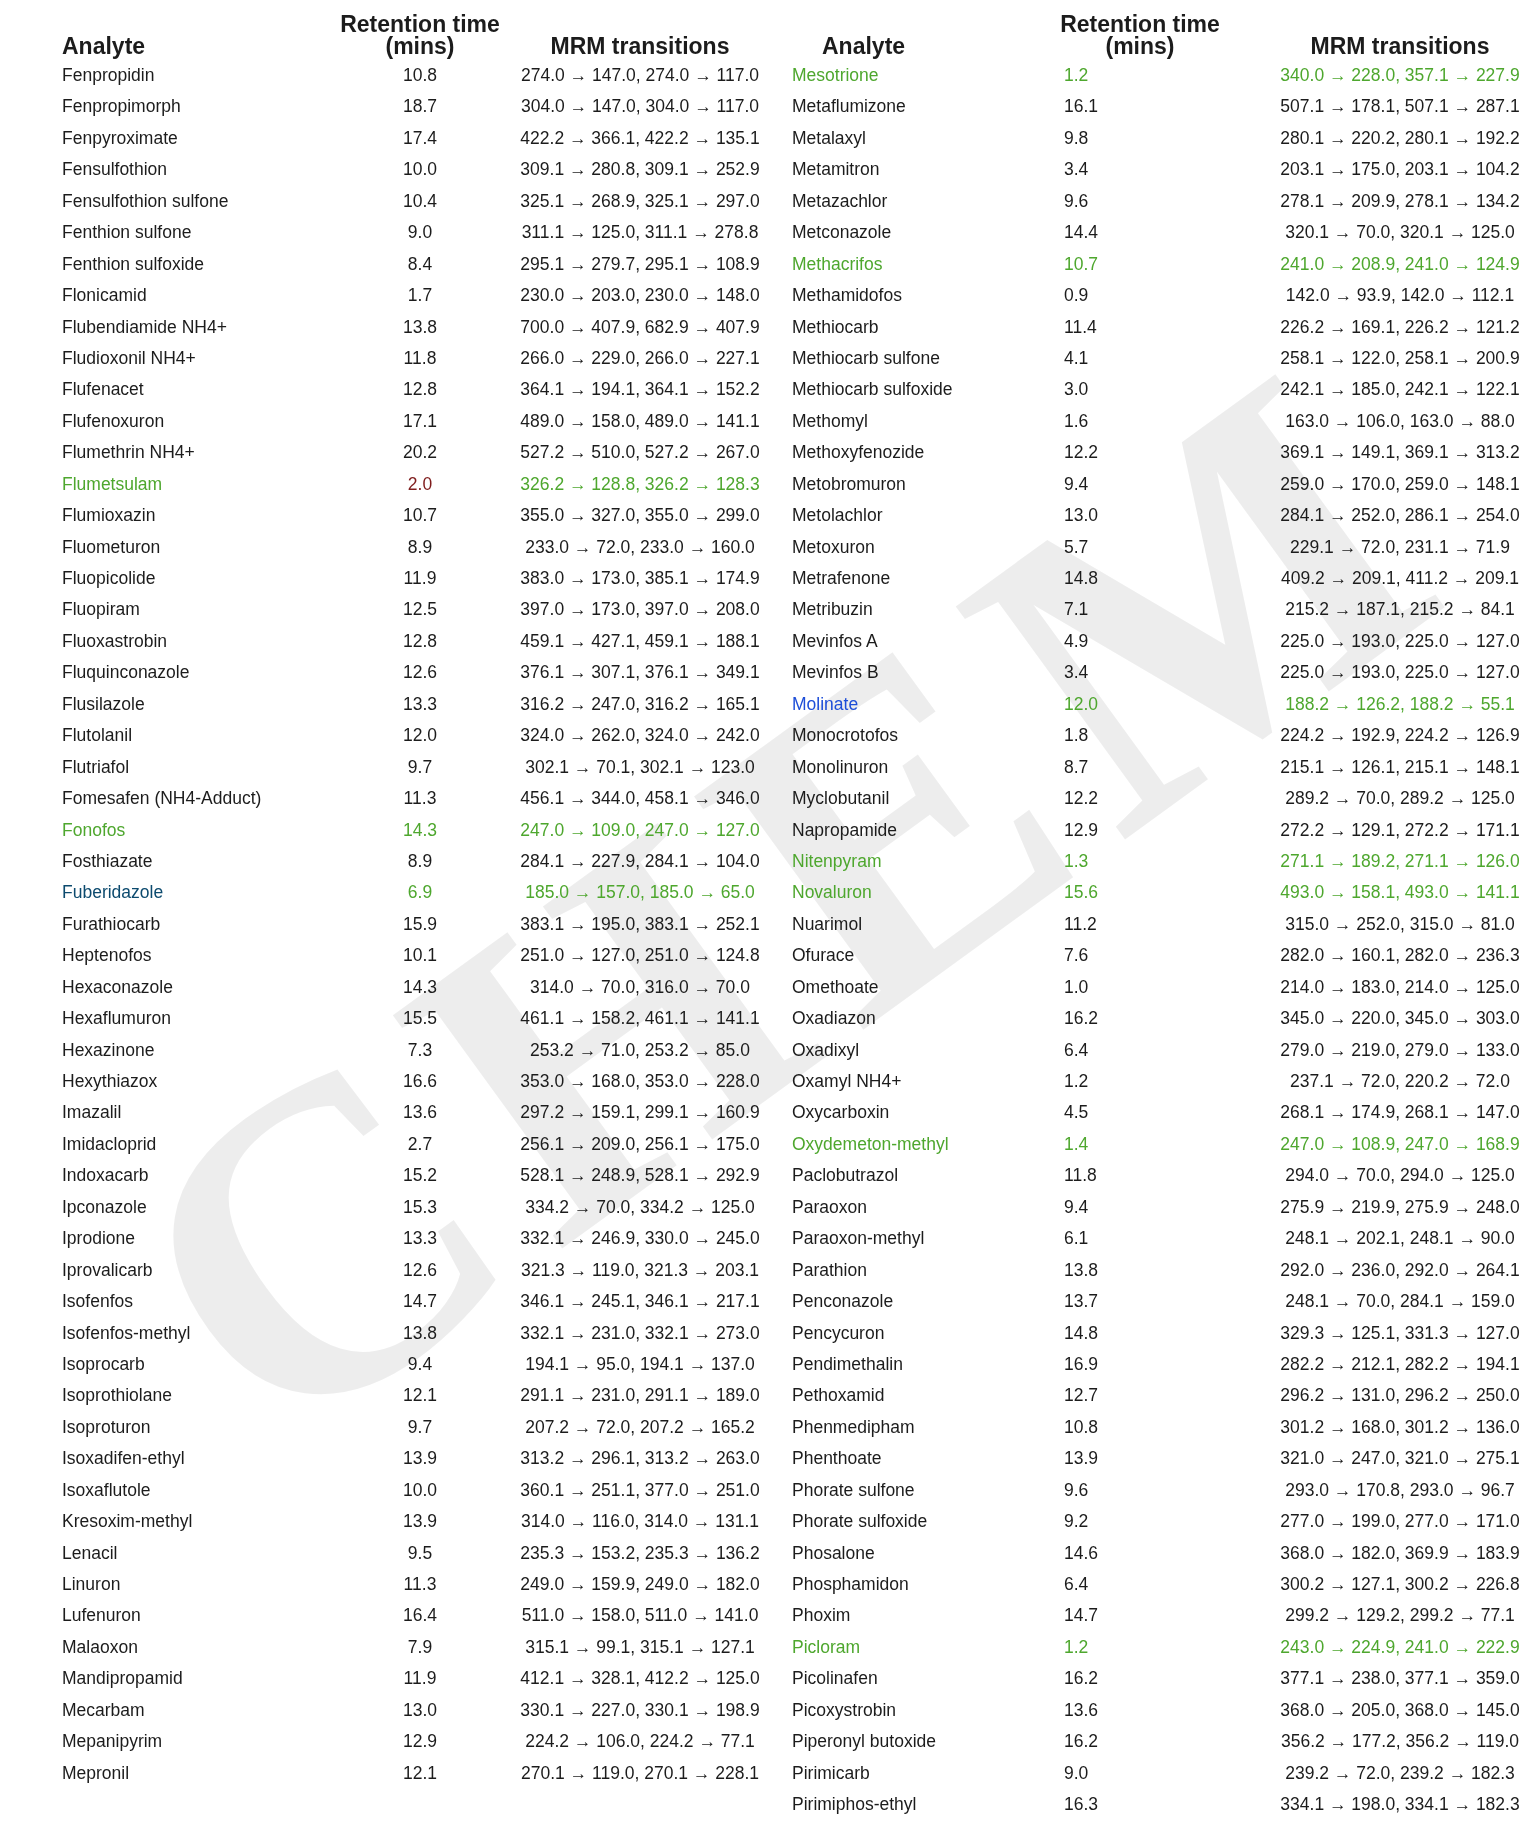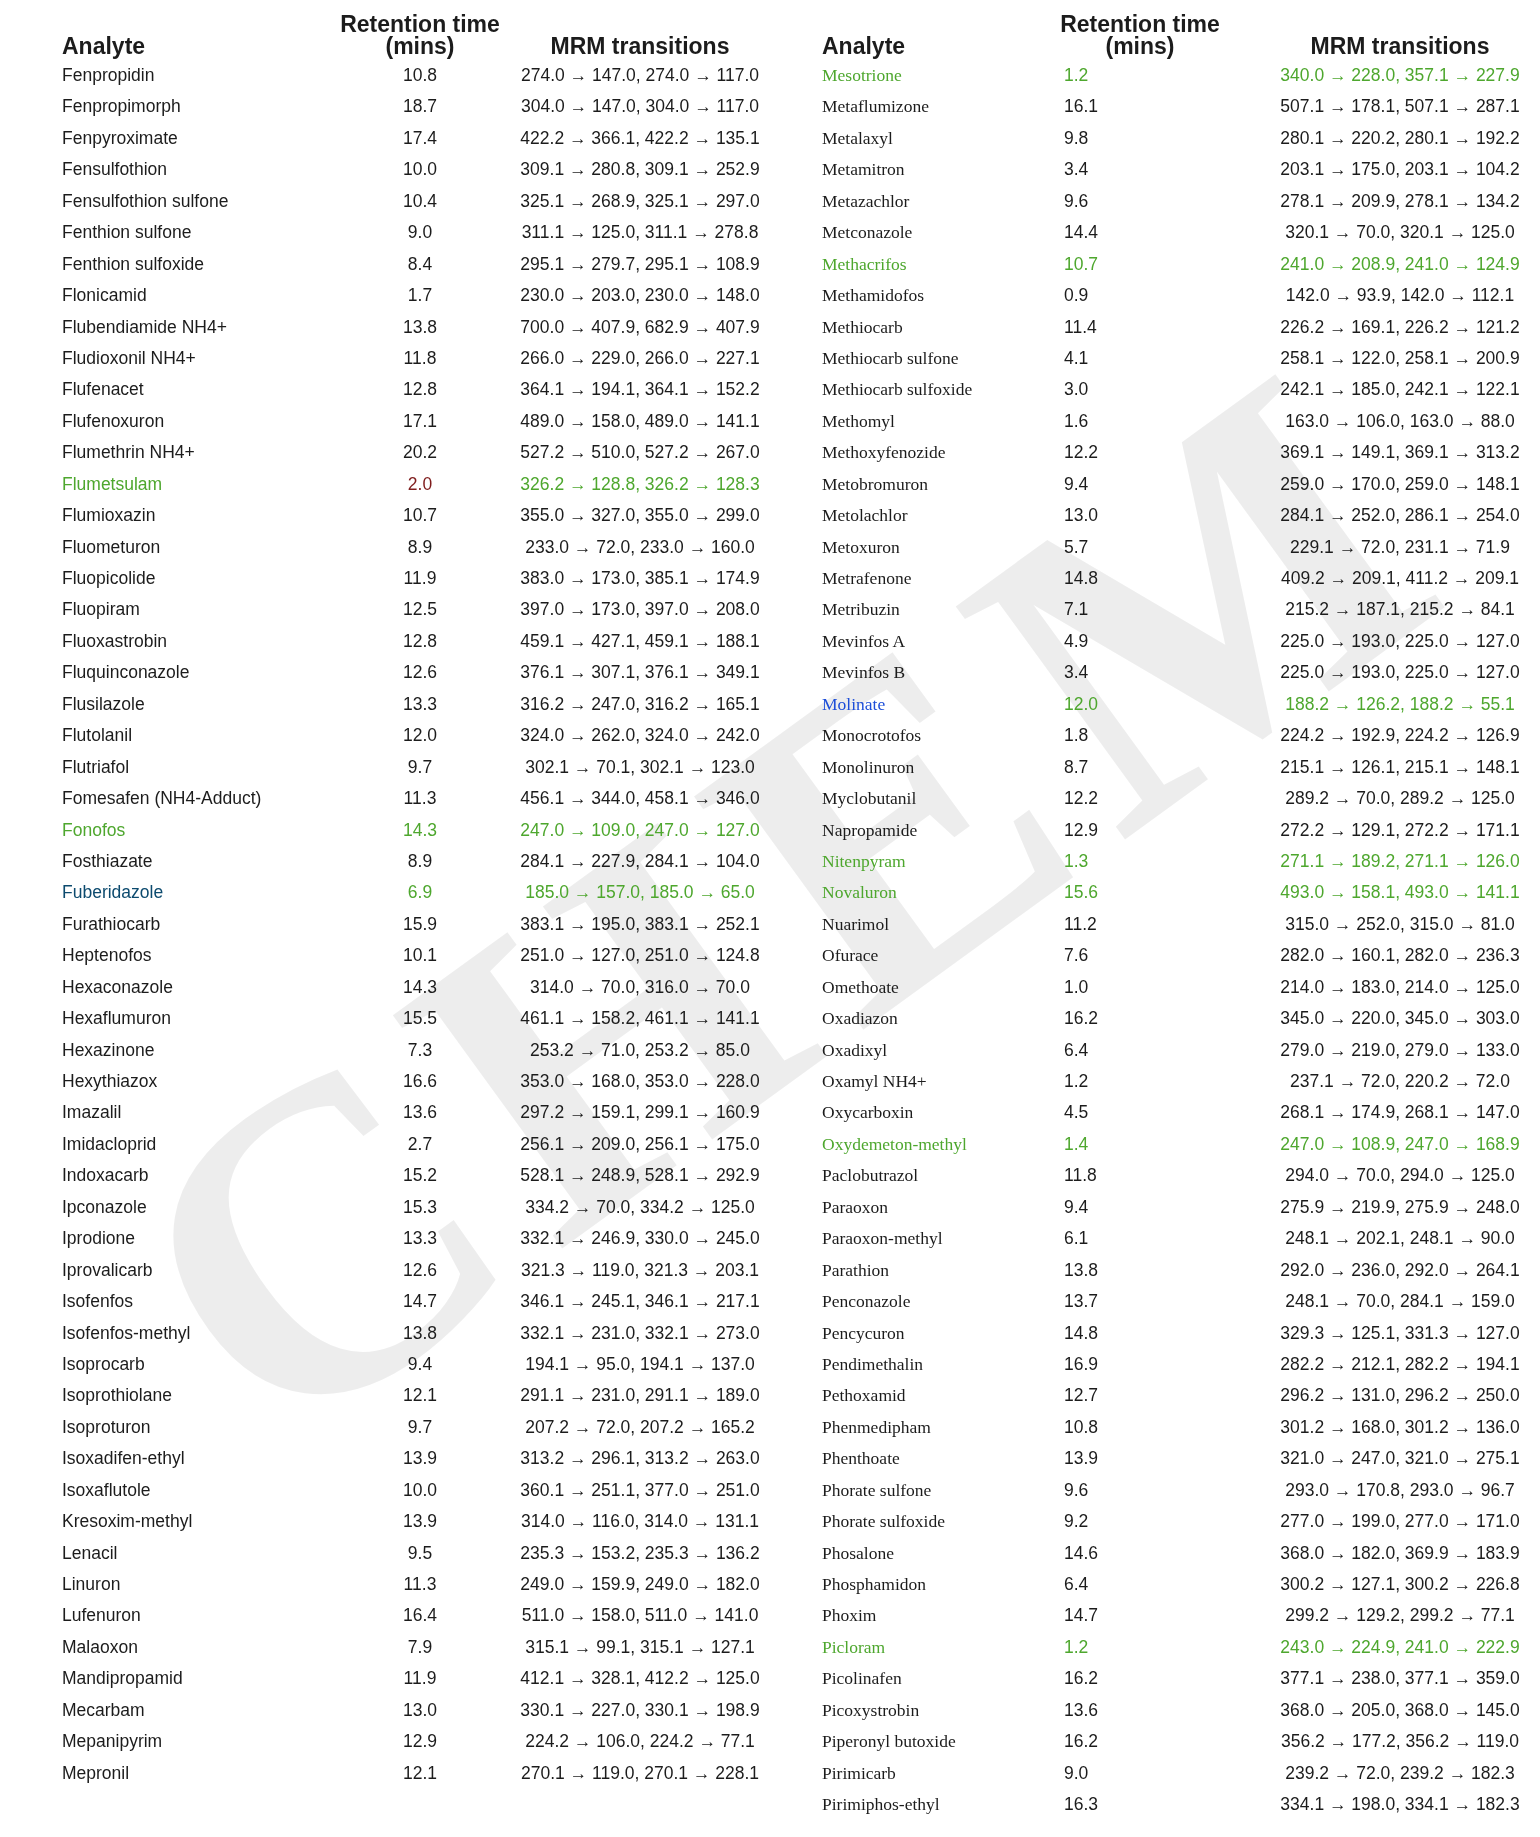--- a/index.html
+++ b/index.html
@@ -15,21 +15,21 @@
   .hdr.center{text-align:center;}
   .rows{position:absolute;left:0;width:1540px;}
   .row{position:relative;height:31.45px;}
   .cell{position:absolute;top:0;height:31.45px;line-height:31.45px;
         font-size:17.5px;color:#1c1c1c;white-space:nowrap;}
   
   .t0 .cell.analyte{left:62px;}
   .t0 .cell.rt{left:320px;width:200px;text-align:center;}
   .t0 .cell.mrm{left:460px;width:360px;text-align:center;}
   
-  .t1 .cell.analyte{left:822px;font-family:Liberation Serif, serif;}
+  .t1 .cell.analyte{left:792px;}
   .t1 .cell.rt{left:1064px;width:200px;text-align:left;}
   .t1 .cell.mrm{left:1190px;width:420px;text-align:center;}
 </style>
 </head>
 <body>
 
 <div class="watermark">CHEM</div>
 
 <div class="layer">
 

